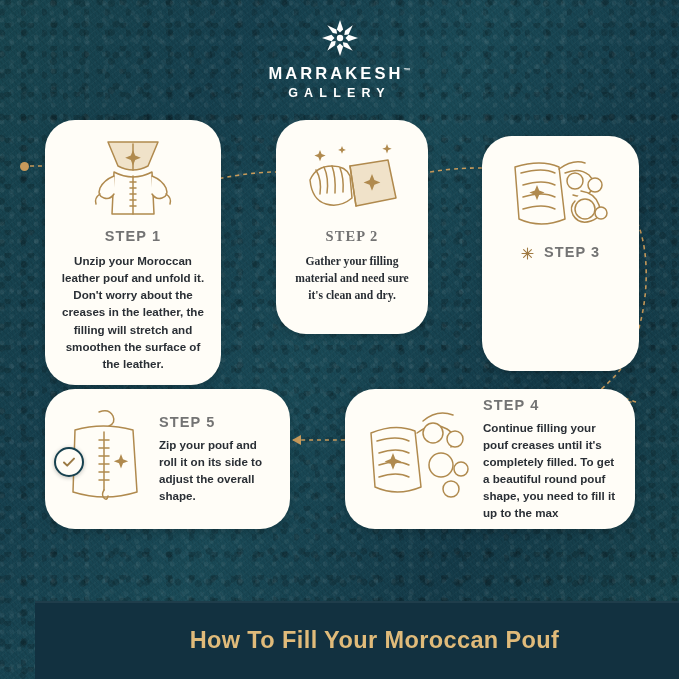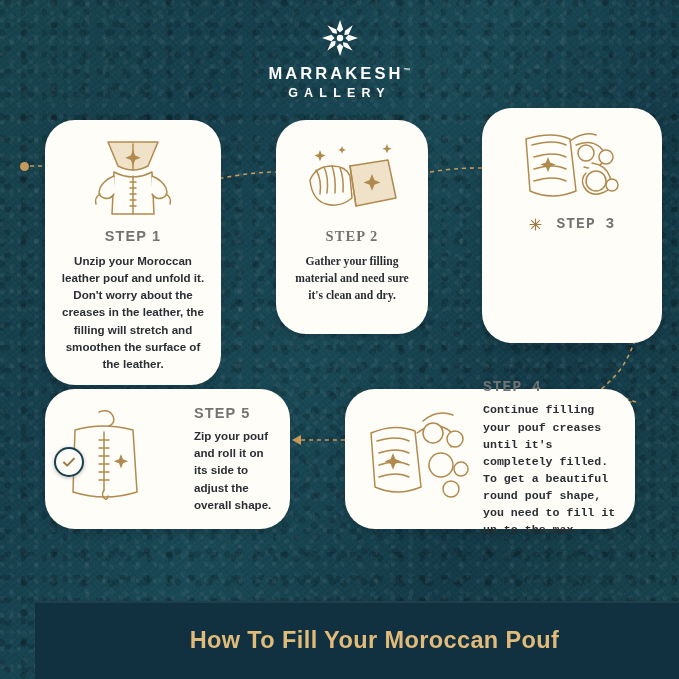--- a/index.html
+++ b/index.html
@@ -104,26 +104,26 @@
   .v-card .title { margin: 2px 0 8px; }
 
   
   .h-card { display: flex; align-items: center; padding: 12px 14px; }
   .h-card .art { flex: 0 0 auto; display: flex; align-items: center; justify-content: center; }
   .h-card .txt { flex: 1 1 auto; }
   .h-card .title { margin: 0 0 6px; }
 
   #card1 { left: 45px;  top: 120px; width: 176px; height: 265px; }
   #card2 { left: 276px; top: 120px; width: 152px; height: 214px; font-family: Liberation Serif, serif; }
-  #card3 { left: 482px; top: 108px; width: 180px; height: 235px; font-family: Liberation Mono, monospace; }
+  #card3 { left: 482px; top: 136px; width: 157px; height: 235px; }
   #card4 { left: 345px; top: 389px; width: 290px; height: 140px; }
   #card5 { left: 45px;  top: 389px; width: 245px; height: 140px; }
 
-  #card4 .txt { padding-left: 6px; font-family: Liberation Mono, monospace; }
-  #card5 .txt { padding-left: 8px; margin-left: 35px; }
+  #card4 .txt { padding-left: 6px; }
+  #card5 .txt { padding-left: 8px; }
 
   .snowflake-inline {
     display: inline-block;
     vertical-align: middle;
     margin-right: 5px;
   }
 
   
   #footer {
     position: absolute;

